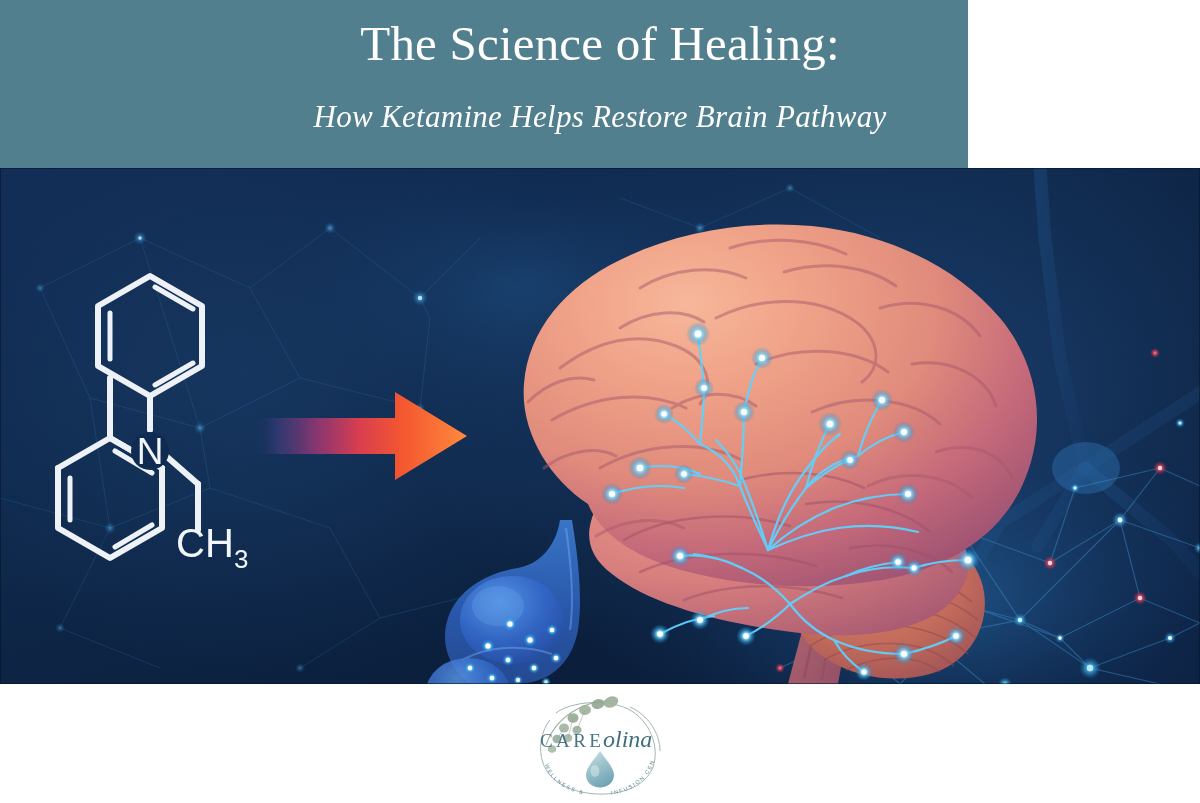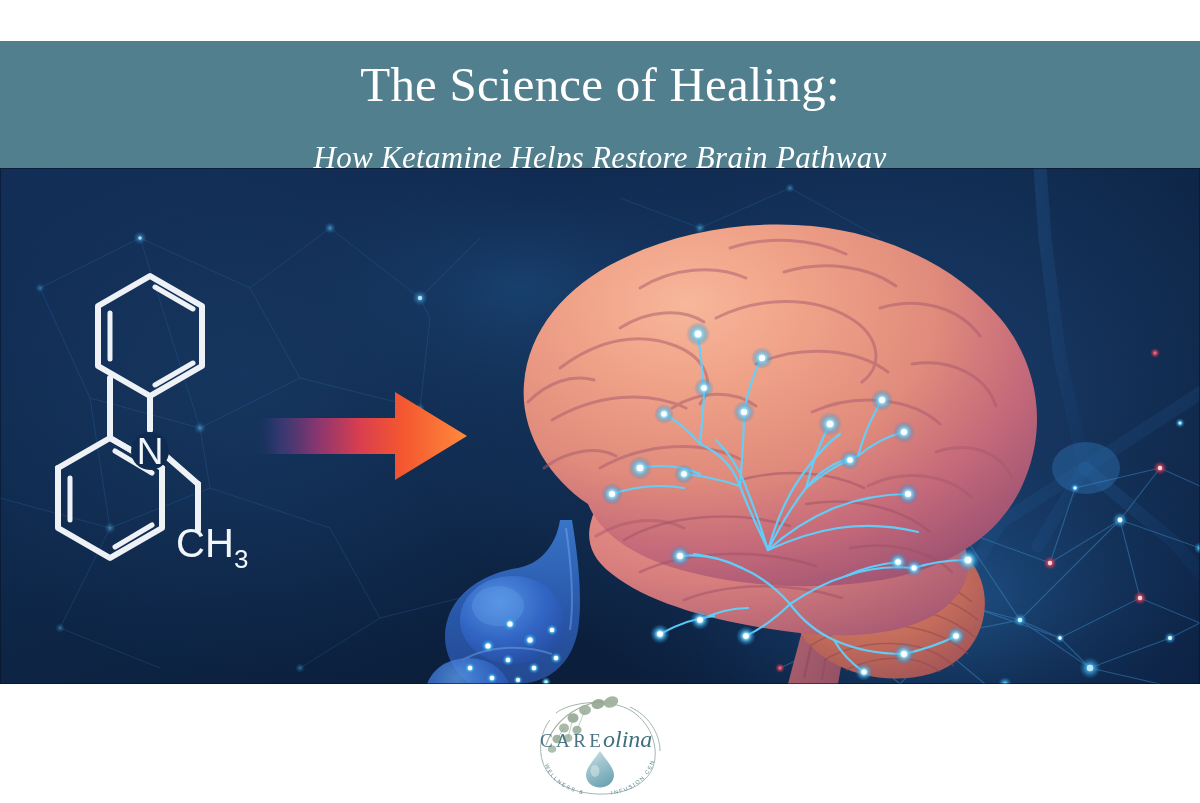--- a/index.html
+++ b/index.html
@@ -20,25 +20,24 @@
     width: 1200px;
     height: 803px;
     background: #ffffff;
     overflow: hidden;
   }
 
   
   #header-banner {
     position: absolute;
     left: 0; top: 0;
-    width: 1200px;
+    width: 968px;
     height: 168px;
     background: #527f8e;
     overflow: hidden;
-    margin-top: 41px;
   }
   #header-title {
     position: absolute;
     left: 0;
     top: 18px;
     width: 1200px;
     text-align: center;
     color: #ffffff;
     font-family: "Liberation Serif", serif;
     font-size: 49px;

